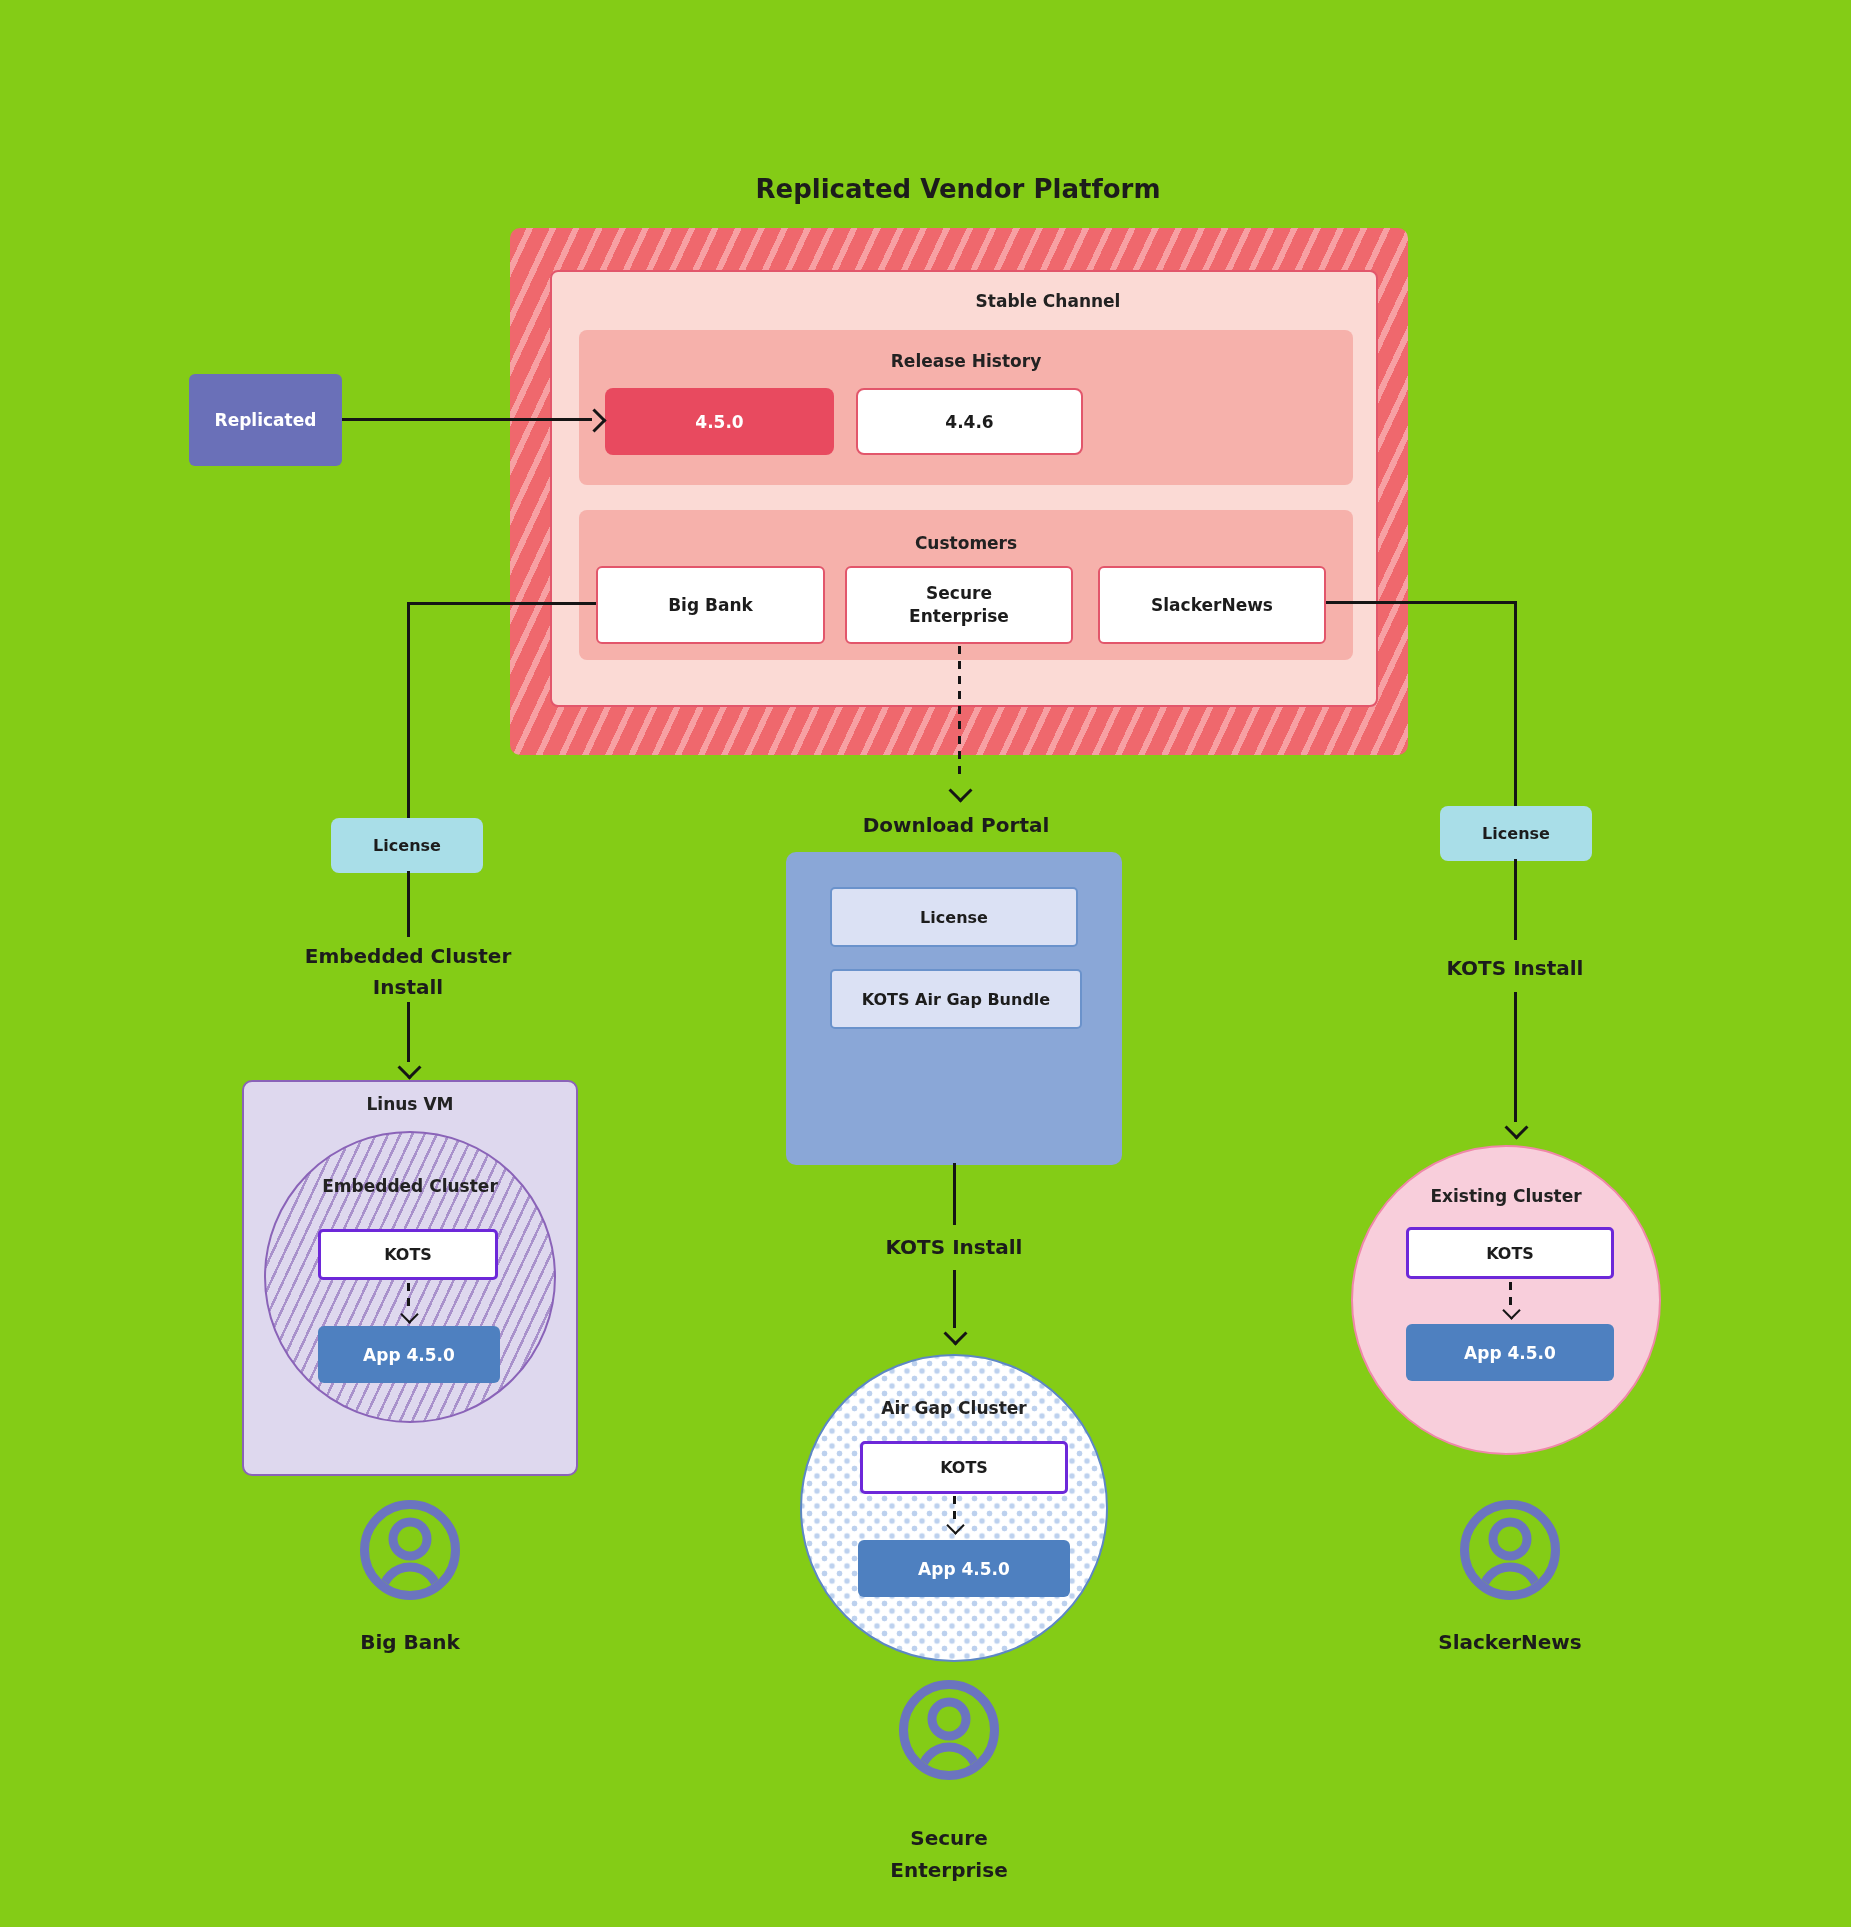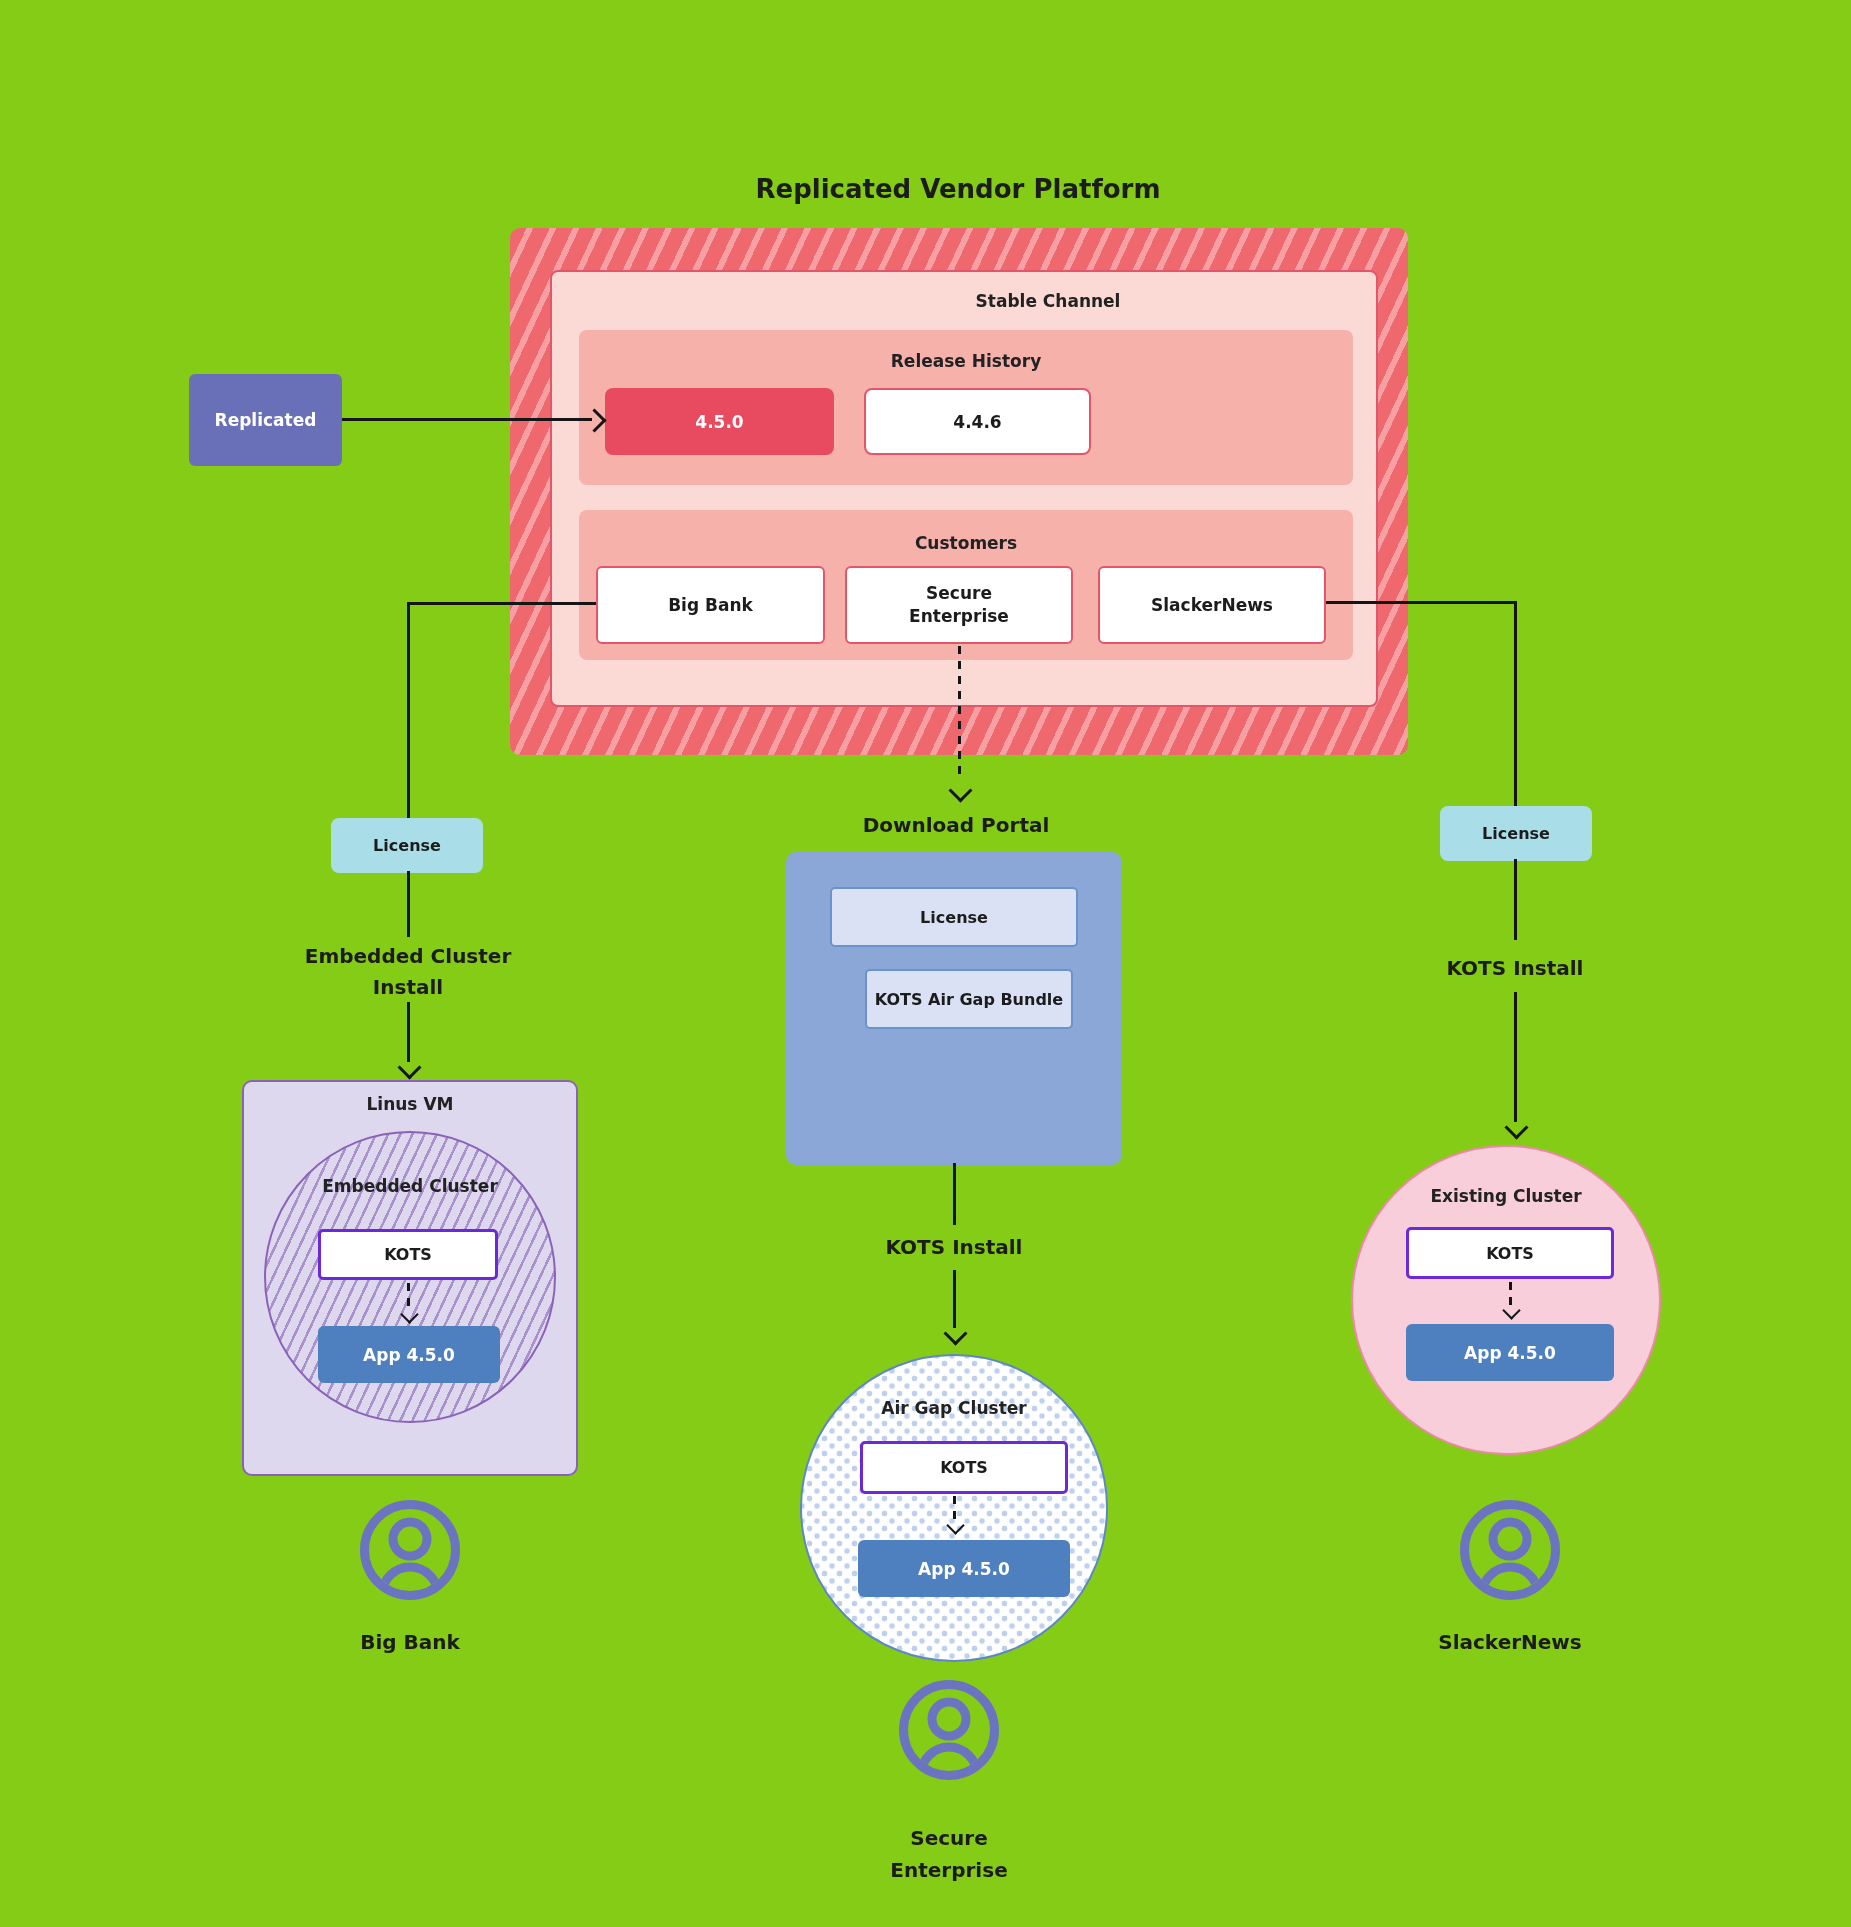--- a/index.html
+++ b/index.html
@@ -14,21 +14,21 @@
   .vdash{position:absolute;width:3px;background:repeating-linear-gradient(to bottom,#151515 0 8px,transparent 8px 15px);}
   .chev{position:absolute;width:14px;height:14px;border-top:3px solid #151515;border-right:3px solid #151515;background:transparent;}
   .chev.right{transform:rotate(45deg);}
   .chev.down{transform:rotate(135deg);}
   .chev.sm{width:11px;height:11px;border-top-width:2.5px;border-right-width:2.5px;}
 
   .platform-outer{background:repeating-linear-gradient(115deg,#ef686d 0 15px,#f7a0a3 15px 21px);border-radius:10px;}
   .channel{background:#fbdad5;border:2px solid #e2566b;border-radius:8px;}
   .section{background:#f6b1ab;border-radius:8px;}
   .rel-hot{background:#e84a5f;border-radius:8px;color:#ffffff;font-weight:600;font-size:17px;}
-  .rel-old{background:#ffffff;border:2px solid #e2566b;border-radius:8px;font-weight:600;font-size:17px;margin-left:8px;}
+  .rel-old{background:#ffffff;border:2px solid #e2566b;border-radius:8px;font-weight:600;font-size:17px;}
   .cust{background:#ffffff;border:2px solid #e2566b;border-radius:6px;font-weight:600;font-size:17px;line-height:1.35;}
   .appbox{background:#6a70b8;border-radius:6px;color:#ffffff;font-weight:600;font-size:17px;}
   .license{background:#a9dee8;border-radius:8px;font-weight:600;font-size:16px;}
   .portal{background:#8aa7d7;border-radius:10px;}
   .portal-item{background:#dbe1f4;border:2px solid #6a92cb;border-radius:5px;font-weight:600;font-size:16px;}
   .vmbox{background:#ded8ee;border:2px solid #8a63b8;border-radius:10px;}
   .emb-circle{border-radius:50%;border:2.5px solid #8a63b8;background-color:#ded8ee;
     background-image:repeating-linear-gradient(115deg,rgba(125,87,175,0.55) 0 2.5px,transparent 2.5px 11px);}
   .ag-circle{border-radius:50%;border:2px solid #5d87c5;background-color:#ffffff;
     background-image:radial-gradient(#bdd1ee 2.6px,transparent 3.2px),radial-gradient(#bdd1ee 2.6px,transparent 3.2px);
@@ -94,21 +94,21 @@
     <circle cx="55" cy="44" r="17" fill="none" stroke="#6b74c0" stroke-width="9"></circle>
     <circle cx="55" cy="100" r="28" fill="none" stroke="#6b74c0" stroke-width="9" clip-path="url(#uc1)"></circle>
   </svg>
   <div class="lbl" style="left:310px;top:1630px;width:200px;font-size:20px;">Big Bank</div>
 
   <div class="vdash" style="left:958px;top:646px;height:134px;z-index:5;"></div>
   <div class="chev down" style="left:952px;top:782px;"></div>
   <div class="lbl" style="left:806px;top:813px;width:300px;font-size:20px;">Download Portal</div>
   <div class="abs portal" style="left:786px;top:852px;width:336px;height:313px;"></div>
   <div class="abs cflex portal-item" style="left:830px;top:887px;width:248px;height:60px;">License</div>
-  <div class="abs cflex portal-item" style="left:830px;top:969px;width:208px;height:60px;margin-left:35px;">KOTS Air Gap Bundle</div>
+  <div class="abs cflex portal-item" style="left:830px;top:969px;width:252px;height:60px;">KOTS Air Gap Bundle</div>
   <div class="vline" style="left:953px;top:1163px;height:62px;"></div>
   <div class="lbl" style="left:804px;top:1235px;width:300px;font-size:20px;">KOTS Install</div>
   <div class="vline" style="left:953px;top:1270px;height:58px;"></div>
   <div class="chev down" style="left:947px;top:1325px;"></div>
 
   <div class="abs ag-circle" style="left:800px;top:1354px;width:308px;height:308px;"></div>
   <div class="sec-title" style="left:800px;top:1398px;width:308px;">Air Gap Cluster</div>
   <div class="abs cflex kots" style="left:860px;top:1441px;width:208px;height:53px;">KOTS</div>
   <div class="vdash" style="left:953px;top:1496px;height:26px;"></div>
   <div class="chev down sm" style="left:949px;top:1519px;"></div>

